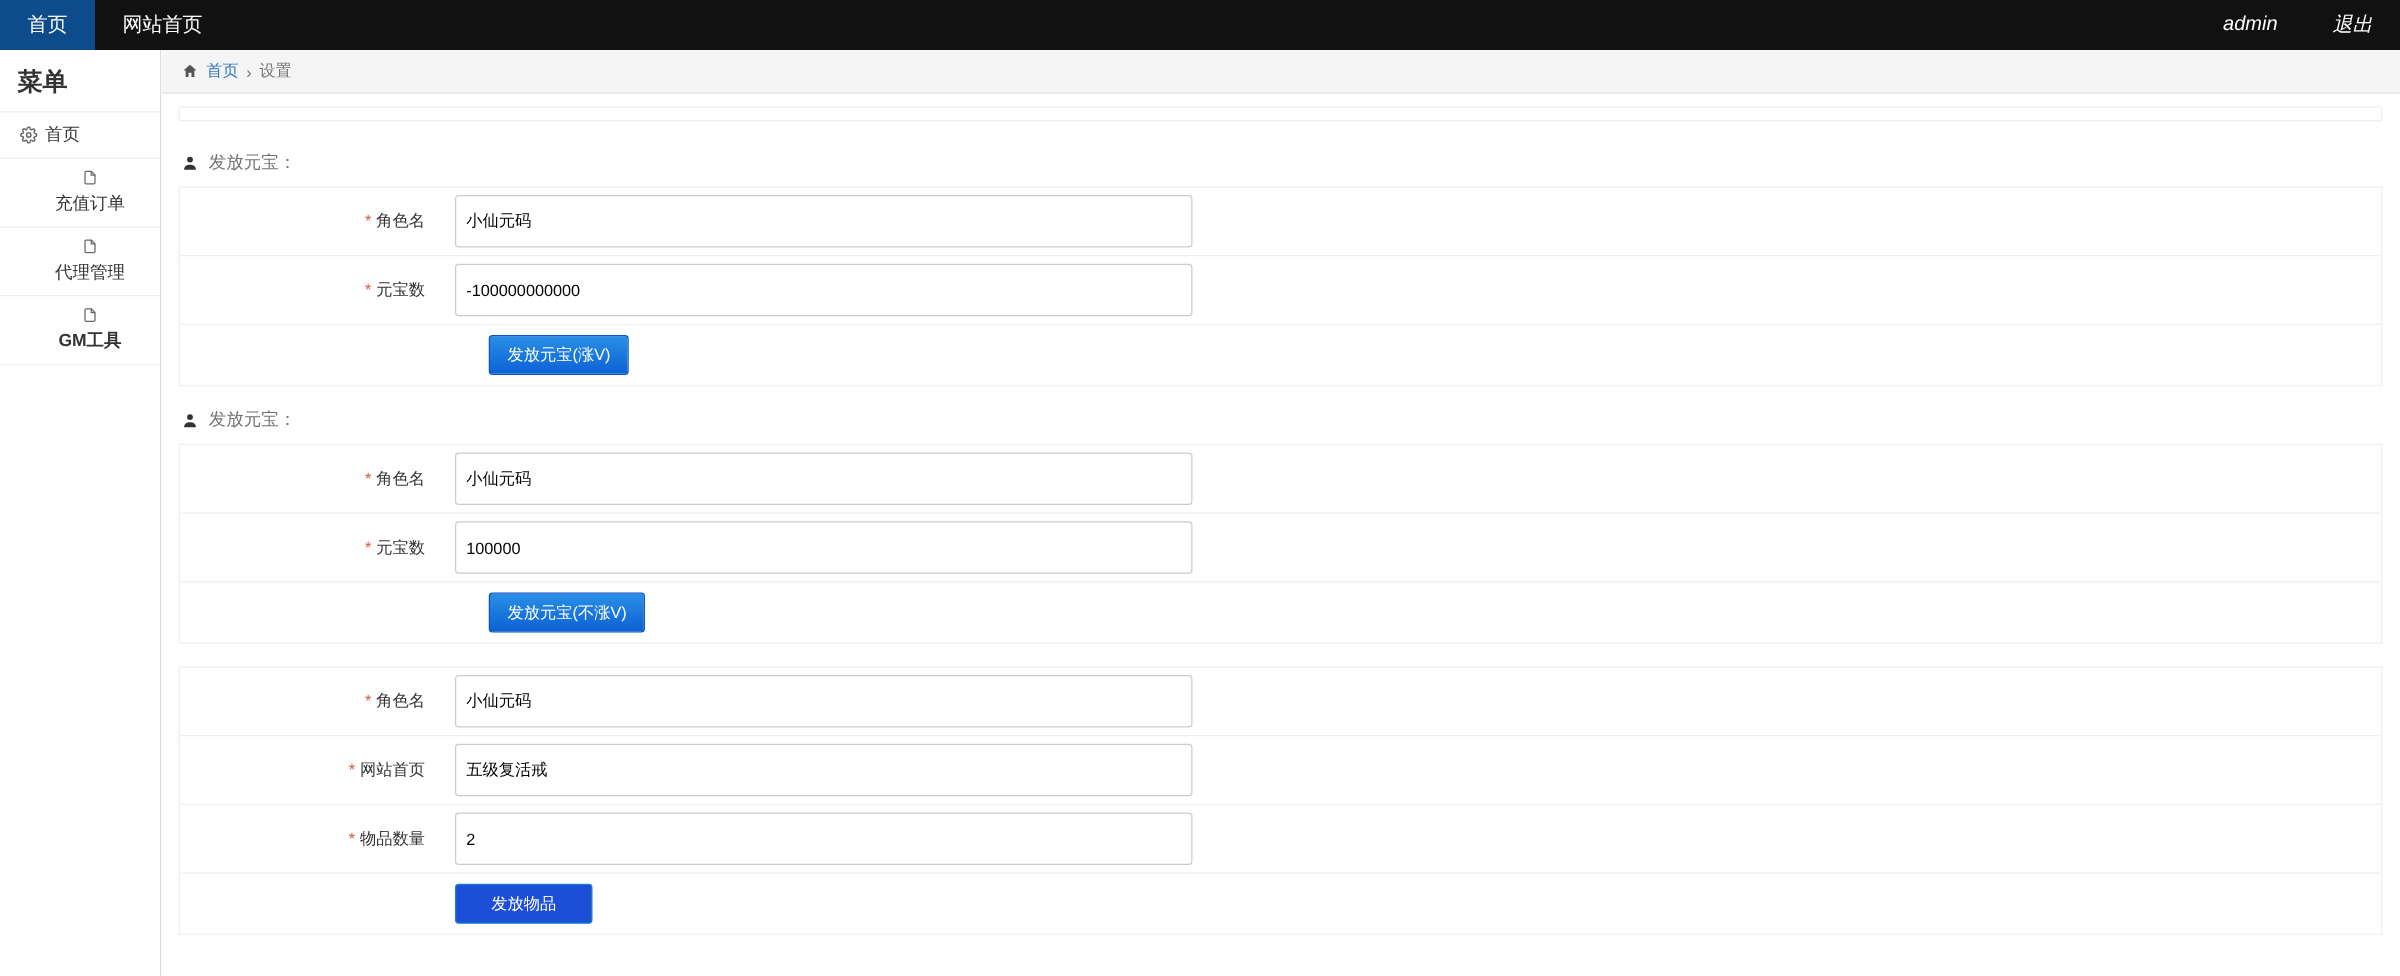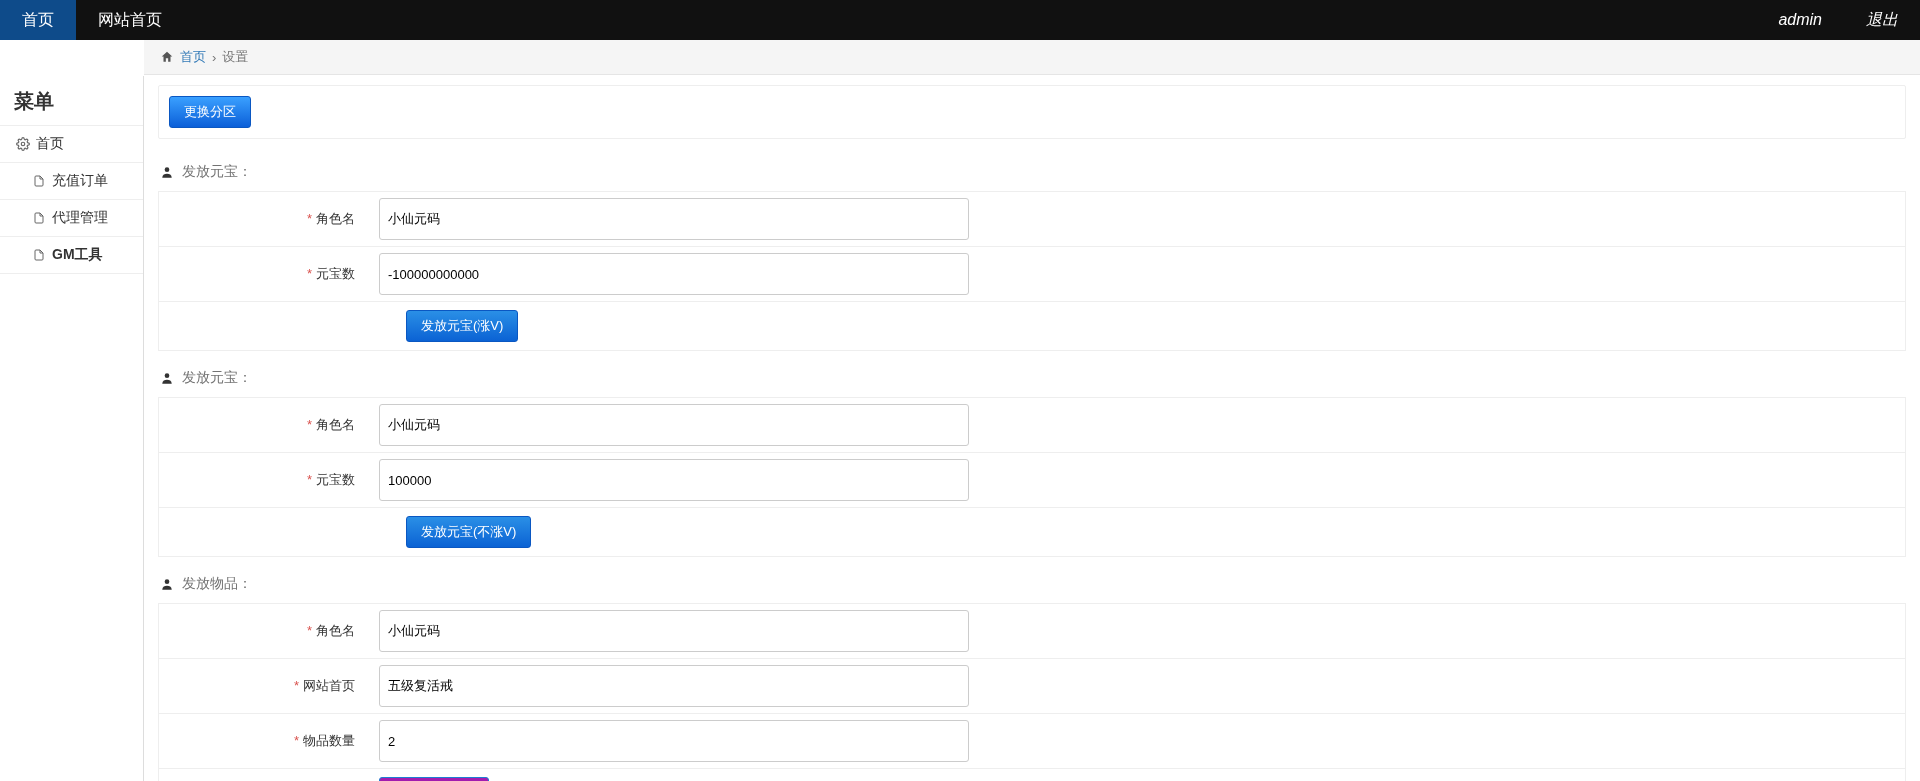--- a/index.html
+++ b/index.html
@@ -3,38 +3,38 @@
 <meta charset="utf-8">
 <style>
   * { box-sizing: border-box; margin: 0; padding: 0; }
   html, body { height: 100%; font-family: "Microsoft YaHei", Arial, sans-serif; font-size: 14px; color: #333; background: #fff; }
   .topbar { position: fixed; top: 0; left: 0; right: 0; height: 40px; background: #111; color: #fff; display: flex; align-items: stretch; z-index: 100; }
   .topbar .left { display: flex; }
   .topbar .right { margin-left: auto; display: flex; font-style: italic; }
   .topbar .item { display: flex; align-items: center; padding: 0 22px; cursor: pointer; font-size: 16px; }
   .topbar .item.active { background: #0e4b8a; }
   .page { position: absolute; top: 40px; left: 0; right: 0; bottom: 0; display: flex; }
-  .sidebar { width: 144px; background: #fff; border-right: 1px solid #ddd; overflow-y: auto; margin-top: 36px; }
+  .sidebar { width: 129px; background: #fff; border-right: 1px solid #ddd; overflow-y: auto; }
   .sidebar h2 { font-size: 20px; font-weight: 700; padding: 12px 14px 10px; color: #333; }
   .menu { list-style: none; }
   .menu li { border-top: 1px solid #eee; }
   .menu li:last-child { border-bottom: 1px solid #eee; font-weight: bold; }
   .menu a { display: flex; align-items: center; gap: 6px; padding: 9px 16px; color: #333; text-decoration: none; font-size: 14px; }
   .menu a .ico { width: 14px; display: inline-flex; justify-content: center; color: #666; }
-  .menu .sub a { padding-left: 32px; }
+  .menu .sub a { padding-left: 32px; flex-direction: column; }
   .content { flex: 1; overflow-y: auto; background: #fff; }
   .breadcrumb { background: #f5f5f5; border-bottom: 1px solid #e5e5e5; padding: 8px 16px; font-size: 13px; color: #777; display: flex; align-items: center; gap: 6px; }
   .breadcrumb a { color: #337ab7; text-decoration: none; }
   .breadcrumb .home-ico { color: #555; }
   .panel { margin: 10px 14px 24px; border: 1px solid #eee; border-radius: 2px; }
   .panel-body { padding: 10px 10px 0; }
   .btn { display: inline-block; border: 1px solid transparent; border-radius: 3px; padding: 6px 14px; font-size: 13px; cursor: pointer; color: #fff; }
   .btn-gradient { background: linear-gradient(to bottom, #3aa0ff 0%, #0b5fd8 100%); border-color: #0a57c2; }
   .btn-primary { background: linear-gradient(to bottom, #2a8fe6 0%, #0b62d4 100%); border-color: #0a57c2; margin-left: 27px; }
-  .btn-flat { background: #a21caf; border-color: #1b7ed2; font-weight: bold; }
+  .btn-flat { background: #1d4ed8; border-color: #1b7ed2; }
   .section { margin: 18px 14px 10px; }
   .section-head { display: flex; align-items: center; gap: 8px; font-size: 14px; color: #737373; margin: 0 0 10px 2px; }
   .section-head .person-ico { font-size: 14px; }
   .form { border: 1px solid #eee; border-radius: 0; overflow: hidden; }
   .form-row { display: flex; align-items: center; border-bottom: 1px solid #eee; }
   .form-row:last-child { border-bottom: 0; }
   .form-label { width: 210px; padding: 8px 14px; text-align: right; font-size: 13px; color: #333; }
   .form-label .req { color: #d9534f; margin-right: 4px; }
   .form-field { flex: 1; padding: 6px 10px; max-width: 610px; }
   .form-field input[type=text] { width: 100%; height: 42px; padding: 0 8px; border: 1px solid #ccc; border-radius: 3px; font-size: 13px; background: #fff; }
@@ -112,23 +112,20 @@
         <svg width="14" height="14" viewBox="0 0 24 24" fill="#555">
             <path d="M12 3l9 8h-3v9h-4v-6H10v6H6v-9H3z"></path>
           </svg>
       </span>
       <a href="#">首页</a>
       <span>›</span>
       <span>设置</span>
     </div>
 
     <div class="panel">
-      <div class="panel-body">
-        <button class="btn btn-gradient">更换分区</button>
-      </div>
       <div style="height:10px;"></div>
     </div>
 
     <div class="section">
       <div class="section-head">
         <span class="person-ico">
           <svg width="14" height="14" viewBox="0 0 24 24" fill="#333">
               <circle cx="12" cy="8" r="4"></circle>
               <path d="M4 21c0-4 4-6 8-6s8 2 8 6v1H4z"></path>
             </svg>
@@ -171,29 +168,20 @@
           <div class="form-field"><input type="text" value="100000" style=""></div>
         </div>
         <div class="form-row">
           <div class="form-label"></div>
           <div class="form-field form-actions"><button class="btn btn-primary">发放元宝(不涨V)</button></div>
         </div>
       </div>
     </div>
 
     <div class="section">
-      <div class="section-head">
-        <span class="person-ico">
-          <svg width="14" height="14" viewBox="0 0 24 24" fill="#333">
-              <circle cx="12" cy="8" r="4"></circle>
-              <path d="M4 21c0-4 4-6 8-6s8 2 8 6v1H4z"></path>
-            </svg>
-        </span>
-        <span>发放物品：</span>
-      </div>
       <div class="form">
         <div class="form-row">
           <div class="form-label"><span class="req">*</span><span>角色名</span></div>
           <div class="form-field"><input type="text" value="小仙元码" style=""></div>
         </div>
         <div class="form-row">
           <div class="form-label"><span class="req">*</span><span>网站首页</span></div>
           <div class="form-field"><input type="text" value="五级复活戒" style=""></div>
         </div>
         <div class="form-row">

